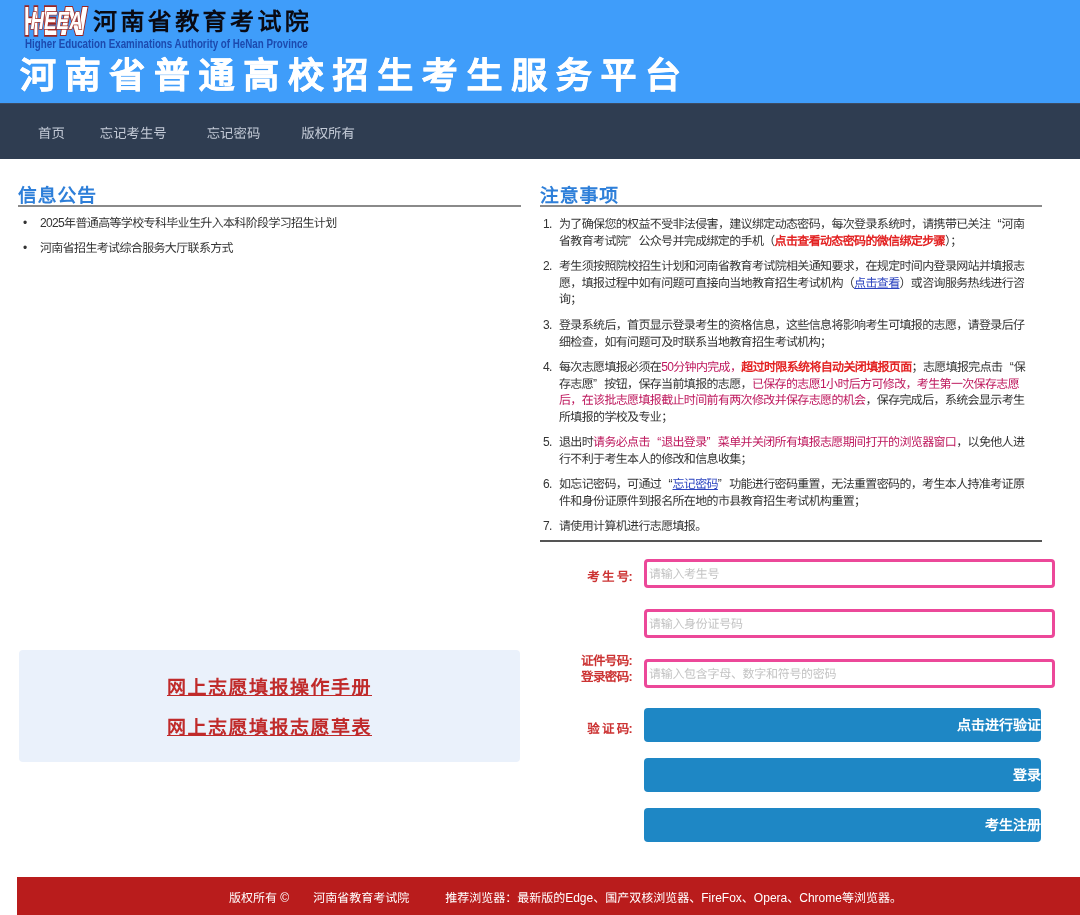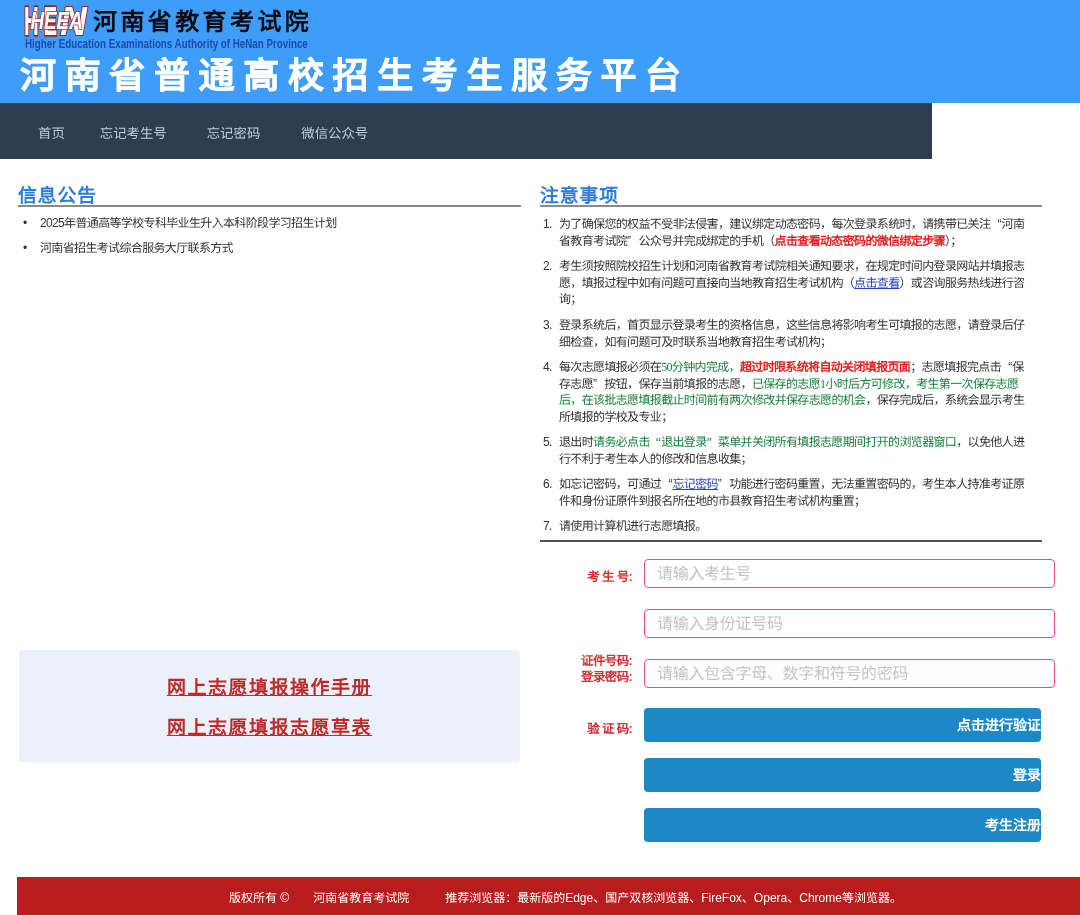--- a/index.html
+++ b/index.html
@@ -6,21 +6,21 @@
 * { margin:0; padding:0; box-sizing:border-box; }
 html,body { width:1080px; height:915px; font-family:"Liberation Sans",sans-serif; background:#fff; }
 body { position:relative; overflow:hidden; }
 
 #hd { position:absolute; left:0; top:0; width:1080px; height:103px; background:#3f9dfa; }
 #logo { position:absolute; left:25px; top:5px; width:66px; height:30px; }
 #cnname { position:absolute; left:93px; top:10px; font-size:24px; font-weight:bold; color:#0a0a12; letter-spacing:3.4px; line-height:24px; }
 #enname { position:absolute; left:25px; top:37px; font-size:12px; font-weight:bold; color:#1c4aae; transform:scaleX(0.815); transform-origin:0 0; white-space:nowrap; }
 #bigtitle { position:absolute; left:20px; top:58px; font-size:36px; font-weight:bold; color:#fff; letter-spacing:8.65px; line-height:36px; white-space:nowrap; -webkit-text-stroke:0.5px #fff; }
 
-#nav { position:absolute; left:0; top:103px; width:932px; height:56px; background:#2f3d51; border-top:1px solid #3d4c63; }
+#nav { position:absolute; left:0; top:103px; width:1080px; height:56px; background:#2f3d51; border-top:1px solid #3d4c63; }
 #nav a { float:left; color:#c3cad6; font-size:13.4px; line-height:59px; text-decoration:none; }
 #nav a.first { margin-left:38px; }
 #nav a.n2 { margin-left:35px; }
 #nav a.n3 { margin-left:40px; }
 #nav a.n4 { margin-left:41px; }
 
 .col-h { position:absolute; font-size:18.8px; letter-spacing:1px; font-weight:bold; color:#2e7fd9; line-height:20px; }
 #lh { left:18px; top:185.5px; }
 #rh { left:540px; top:185.5px; }
 .h-line { position:absolute; top:205px; height:2px; background:#8a8a8a; }
@@ -28,33 +28,33 @@
 #rhl { left:540px; width:502px; }
 
 #lul { position:absolute; left:18px; top:207px; width:503px; list-style:none; }
 #lul li { position:relative; padding-left:22px; font-size:12px; letter-spacing:-0.65px; line-height:16.7px; color:#333; margin-top:8px; }
 #lul li::before { content:"•"; position:absolute; left:5px; top:0; color:#333; font-size:12px; }
 
 #rol { position:absolute; left:540px; top:216px; width:502px; }
 #rol .it { position:relative; padding-left:19px; font-size:12px; letter-spacing:-0.65px; line-height:16.7px; color:#333; margin-bottom:8.65px; white-space:nowrap; }
 #rol .num { position:absolute; left:3px; top:0; }
 .rb { color:#e32222; font-weight:bold; }
-.bb { color:#15803d;font-family:Liberation Serif, serif; }
+.bb { color:#be185d; }
 .bl { color:#2b43bf; text-decoration:underline; }
 .qo { display:inline-block; width:11.3px; text-align:right; letter-spacing:0; }
 .qc { display:inline-block; width:11.3px; text-align:left; letter-spacing:0; }
 #rrule { position:absolute; left:540px; top:540px; width:502px; height:2px; background:#555; }
 
 #bluebox { position:absolute; left:19px; top:650px; width:501px; height:112px; background:#eaf1fb; border-radius:4px; }
 #bluebox a { display:block; text-align:center; font-size:19px; letter-spacing:1.5px; font-weight:bold; color:#c02a2a; text-decoration:underline; line-height:20px; }
 #bb1 { margin-top:28px; }
 #bb2 { margin-top:20px; }
 
 .flabel { position:absolute; font-size:12.5px; font-weight:bold; color:#cc3333; text-align:right; width:100px; letter-spacing:-0.65px; }
-.finput { position:absolute; left:644px; width:411px; height:29px; border:1px solid #ec4899; border-radius:4px; background:#fff; font-size:16px; padding-left:12px; color:#333; }
+.finput { position:absolute; left:644px; width:411px; height:29px; border:3px solid #ec4899; border-radius:4px; background:#fff; font-size:12px; padding-left:2px; color:#333; }
 .finput::placeholder { color:#c3c3c3; letter-spacing:-0.3px; }
 .fbtn { position:absolute; left:644px; width:397px; height:34px; background:#1e87c5; border:none; border-radius:4px; color:#fff; font-size:14px; font-weight:bold; text-align:right; line-height:34px; font-family:"Liberation Sans",sans-serif; }
 
 #ft { position:absolute; left:17px; top:877px; width:1080px; height:38px; background:#b91c1c; color:#fff; font-size:12px; line-height:42px; }
 #ft .in { position:absolute; left:212px; white-space:nowrap; }
 </style>
 </head>
 <body>
 <div id="hd">
   <svg id="logo" viewBox="0 0 66 30" style="overflow:visible">
@@ -70,21 +70,21 @@
     </g>
   </svg>
   <div id="cnname">河南省教育考试院</div>
   <div id="enname">Higher Education Examinations Authority of HeNan Province</div>
   <div id="bigtitle">河南省普通高校招生考生服务平台</div>
 </div>
 <div id="nav">
   <a class="first" href="#">首页</a>
   <a class="n2" href="#">忘记考生号</a>
   <a class="n3" href="#">忘记密码</a>
-  <a class="n4" href="#">微信公众号</a>
+  <a class="n4" href="#">版权所有</a>
 </div>
 
 <div class="col-h" id="lh">信息公告</div>
 <div class="h-line" id="lhl"></div>
 <ul id="lul">
   <li>2025年普通高等学校专科毕业生升入本科阶段学习招生计划</li>
   <li>河南省招生考试综合服务大厅联系方式</li>
 </ul>
 <div id="bluebox">
   <a id="bb1" href="#">网上志愿填报操作手册</a>

